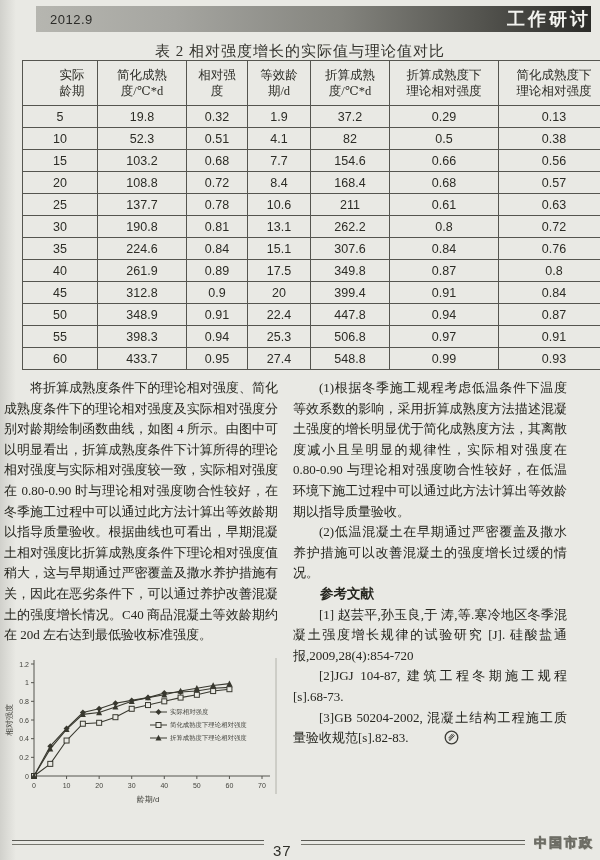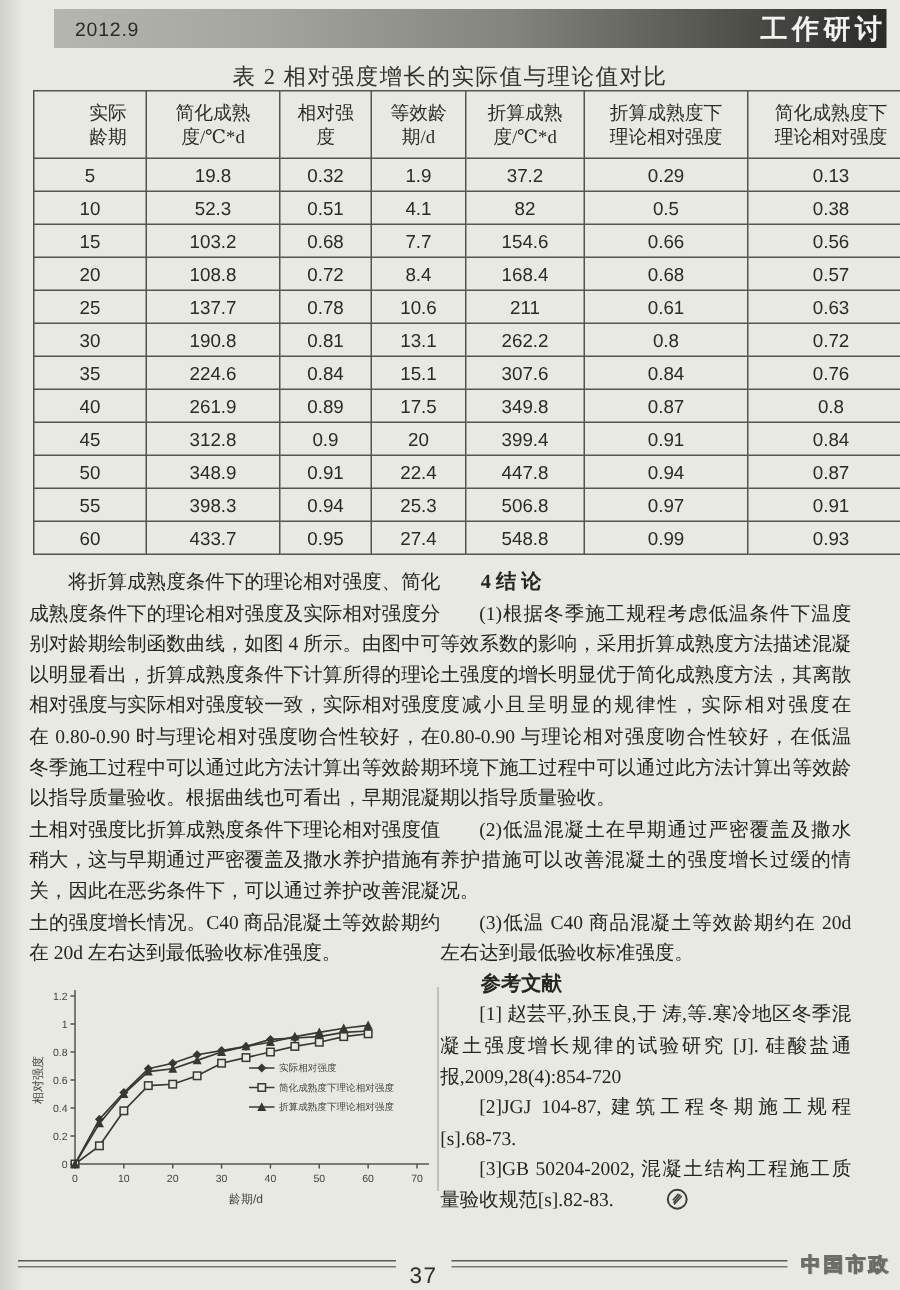--- a/index.html
+++ b/index.html
@@ -22,21 +22,21 @@
         font-size:15px;color:#33332d;letter-spacing:1px;}
   table.cmp{position:absolute;top:60px;left:22px;width:556px;border-collapse:collapse;
         border:1.6px solid #4a4a44;table-layout:fixed;}
   table.cmp th,table.cmp td{border:1px solid #55554f;text-align:center;vertical-align:middle;
         padding:0;color:#2c2c26;}
   table.cmp th{height:44px;font-weight:normal;font-size:12.5px;line-height:16px;}
   table.cmp td{height:21px;font-size:12.5px;
         font-family:"Liberation Sans","DejaVu Sans",sans-serif;}
 
   
-  .columns{position:absolute;top:378px;left:4px;right:17px;display:flex;justify-content:center;}
+  .columns{position:absolute;top:378px;left:4px;right:17px;display:flex;gap:15px;}
   .col{width:274px;font-size:13px;line-height:20.6px;text-align:justify;}
   .col p{margin:0;text-indent:2em;}
   .heading{font-weight:bold;margin:0 0 0 0;text-indent:2em;font-size:13.5px;}
   .figure{margin-top:8px;}
   .ref{margin:0;}
   .endmark-wrap{display:inline-block;vertical-align:-3px;margin-left:6px;}
 
   
   .footer{position:absolute;left:12px;right:6px;top:826px;display:flex;align-items:center;gap:9px;}
   .dbl-rule{height:3px;border-top:1.4px solid #5a5a54;border-bottom:1px solid #77776f;}
@@ -296,24 +296,22 @@
             <rect x="152" y="68.5" width="5" height="5" fill="#e9e9e4" stroke="#38382f" stroke-width="1"></rect>
             <text x="166" y="73.3" font-size="6.4" text-anchor="start">简化成熟度下理论相对强度</text>
             <line x1="146" y1="84" x2="163" y2="84" stroke="#38382f" stroke-width="1"></line>
             <polygon points="154.5,80.8 157.5,86.6 151.5,86.6" fill="#38382f"></polygon>
             <text x="166" y="86.3" font-size="6.4" text-anchor="start">折算成熟度下理论相对强度</text>
           </svg>
       </div>
     </div>
 
     <div class="col">
-      <p class="heading">4 结 论</p>
       <p>(1)根据冬季施工规程考虑低温条件下温度等效系数的影响，采用折算成熟度方法描述混凝土强度的增长明显优于简化成熟度方法，其离散度减小且呈明显的规律性，实际相对强度在 0.80-0.90 与理论相对强度吻合性较好，在低温环境下施工过程中可以通过此方法计算出等效龄期以指导质量验收。</p>
       <p>(2)低温混凝土在早期通过严密覆盖及撒水养护措施可以改善混凝土的强度增长过缓的情况。</p>
-      <p>(3)低温 C40 商品混凝土等效龄期约在 20d 左右达到最低验收标准强度。</p>
       <p class="heading">参考文献</p>
       <p class="ref">[1] 赵芸平,孙玉良,于 涛,等.寒冷地区冬季混凝土强度增长规律的试验研究 [J]. 硅酸盐通报,2009,28(4):854-720</p>
       <p class="ref">[2]JGJ 104-87, 建筑工程冬期施工规程 [s].68-73.</p>
       <p class="ref">
         <span>[3]GB 50204-2002, 混凝土结构工程施工质量验收规范[s].82-83.</span>
         <span class="endmark-wrap">
           <svg width="15" height="15" viewBox="0 0 15 15">
             <circle cx="7.5" cy="7.5" r="6.3" fill="none" stroke="#3c3c36" stroke-width="1.3"></circle>
             <path d="M5 9.8 L9.6 4.4 M5.4 11 L10.6 5.4 M4.6 8.2 L8.4 3.8" stroke="#3c3c36" stroke-width="1" fill="none"></path>
           </svg>

